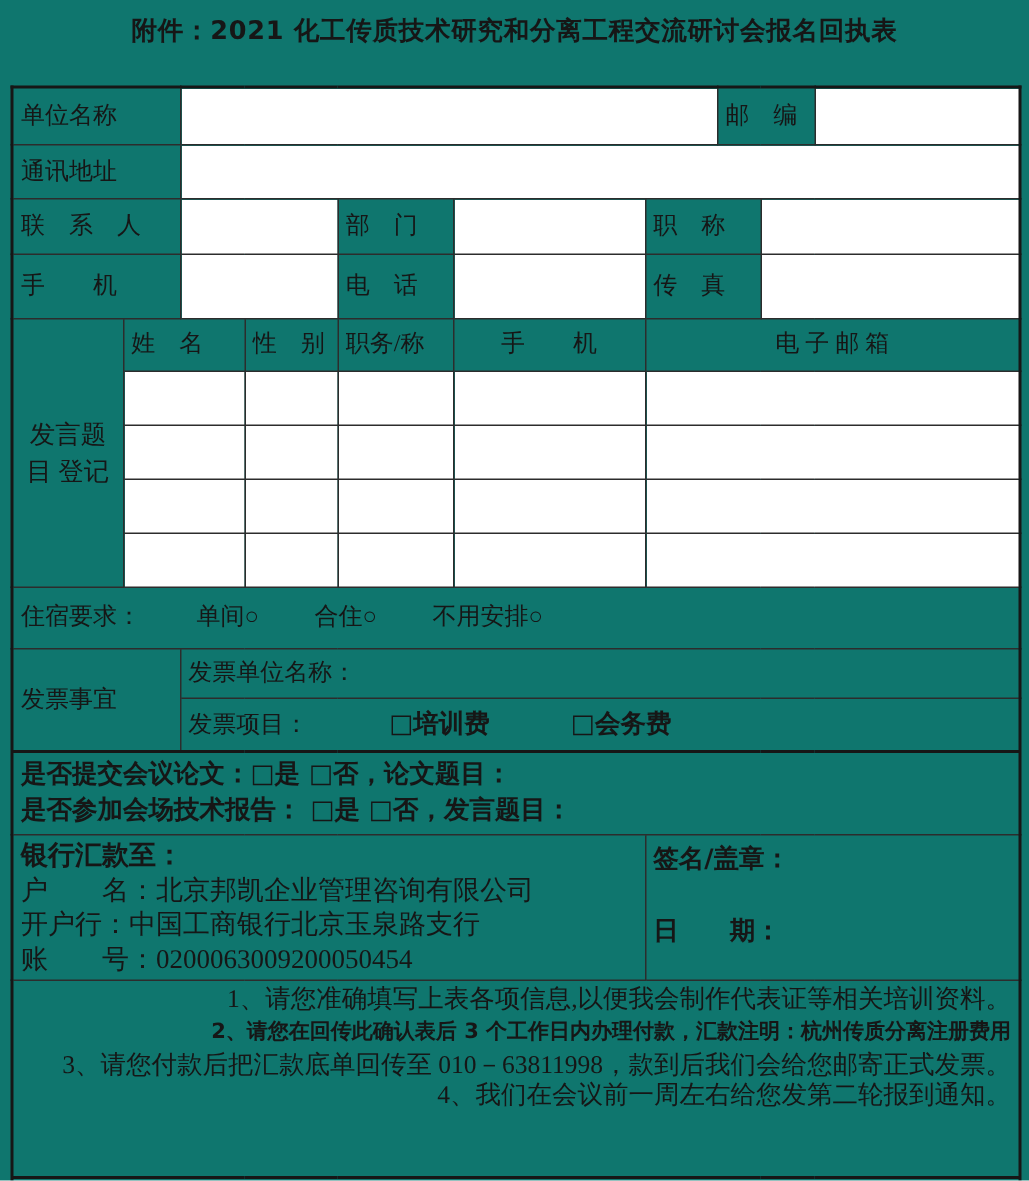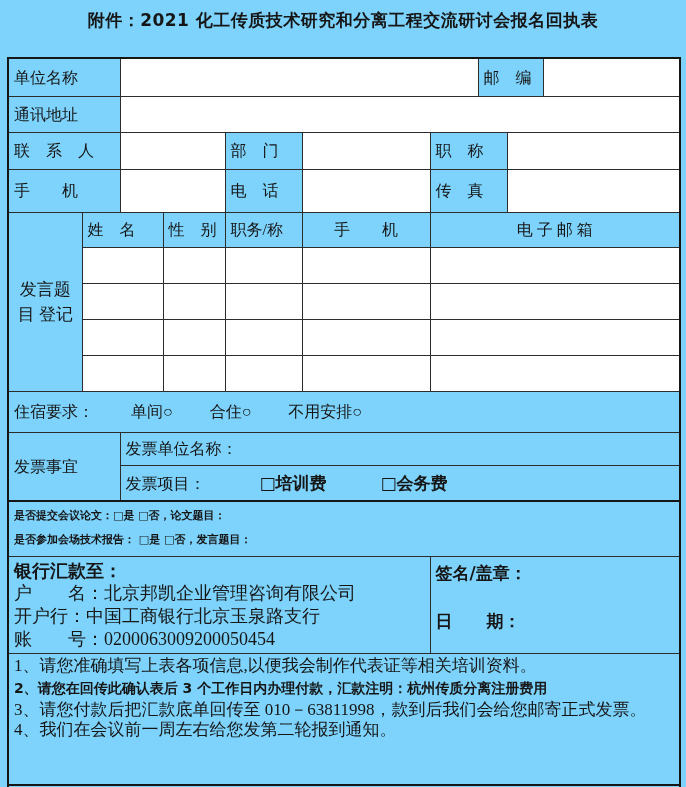--- a/index.html
+++ b/index.html
@@ -1,40 +1,40 @@
 <!DOCTYPE html>
 <html><head>
 <meta charset="utf-8">
 <style>
   html,body{margin:0;padding:0;background:#ffffff;}
   body{width:686px;height:787px;font-family:"Liberation Serif","DejaVu Serif",serif;color:#161616;}
-  .page{position:relative;width:686px;height:787px;background:#7dd3fc;overflow:hidden;}
+  .page{position:relative;width:686px;height:787px;background:#0f766e;overflow:hidden;}
   .doc-title{padding-top:9px;text-align:center;font-family:"DejaVu Sans","Liberation Sans",sans-serif;font-weight:bold;font-size:17px;letter-spacing:0.5px;}
   table.form{border-collapse:collapse;table-layout:fixed;width:672px;margin:25px 0 0 7px;border:2px solid #161616;}
   td{border:1px solid #2c2c2c;padding:2px 5px;font-size:16px;overflow:hidden;vertical-align:middle;line-height:1.35;}
   td.lab{white-space:nowrap;}
   td.inp{background:#fff;}
   .hei{font-family:"DejaVu Sans","Liberation Sans",sans-serif;font-weight:bold;}
   .center{text-align:center;}
   .vtop{vertical-align:top;}
   .r1 td{height:33px;} .r2 td{height:31px;} .r3 td{height:32px;} .r4 td{height:38px;}
   .ph td{height:30px;} .prow td{height:31px;}
   .acc td{height:36px;} .inv1 td{height:28px;} .inv2 td{height:30px;}
   .qrow td{height:50px;} .bankrow td{height:92px;} .notesrow td{height:126px;} .contactrow td{height:44px;}
   .thick-top{border-top:2px solid #161616;}
   .delegate-cell{text-align:center;padding:2px 4px;font-size:17px;line-height:1.5;}
   .acc-line span{display:inline-block;}
   .acc-opt{margin-left:33px;}
   .inv-opt{margin-left:50px;font-size:17px;text-align:right;}
-  .q-line{font-family:"DejaVu Sans","Liberation Sans",sans-serif;font-weight:bold;font-size:11px;line-height:24px;white-space:nowrap;}
+  .q-line{font-family:"DejaVu Sans","Liberation Sans",sans-serif;font-weight:bold;font-size:17px;line-height:24px;white-space:nowrap;}
   .bank-left div{line-height:23px;font-size:18px;white-space:nowrap;}
   .bank-title{font-family:"DejaVu Sans","Liberation Sans",sans-serif;font-weight:bold;}
   .sign-cell{display:flex;flex-direction:column;gap:25px;padding-top:3px;}
   .sign-cell div{font-family:"DejaVu Sans","Liberation Sans",sans-serif;font-weight:bold;font-size:17px;}
-  .note{font-size:17px;line-height:20.5px;}
+  .note{font-size:17px;line-height:20.5px;text-align:right;}
   .note-bold{font-family:"DejaVu Sans","Liberation Sans",sans-serif;font-weight:bold;font-size:14px;line-height:23px;}
 </style>
 </head>
 <body>
 
 <div class="page">
   <div class="doc-title">附件：2021 化工传质技术研究和分离工程交流研讨会报名回执表</div>
 
   <table class="form">
     <colgroup>

